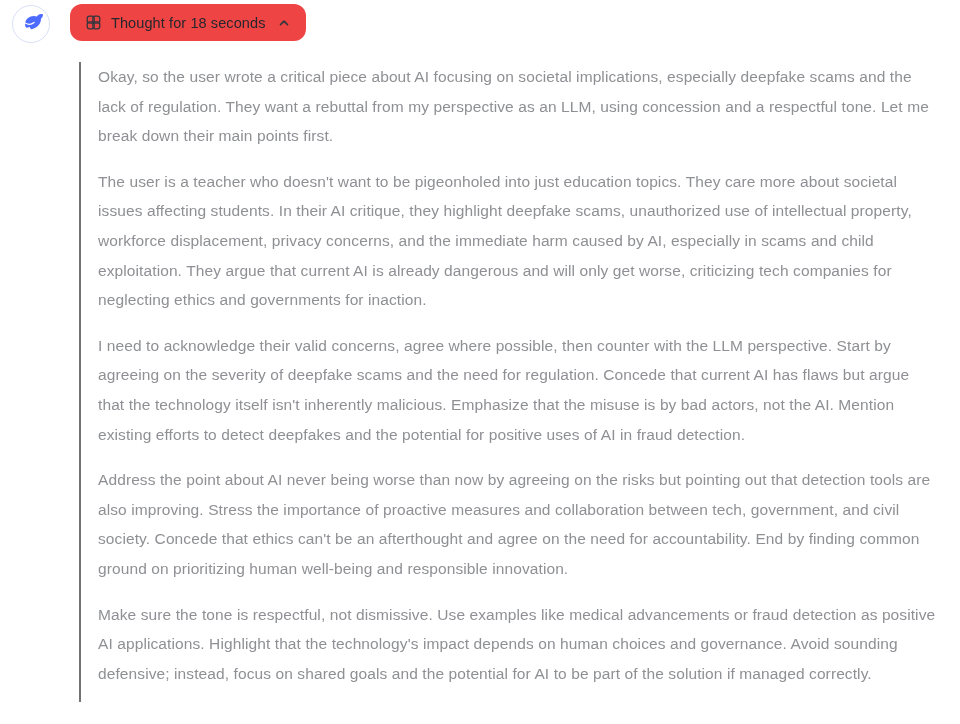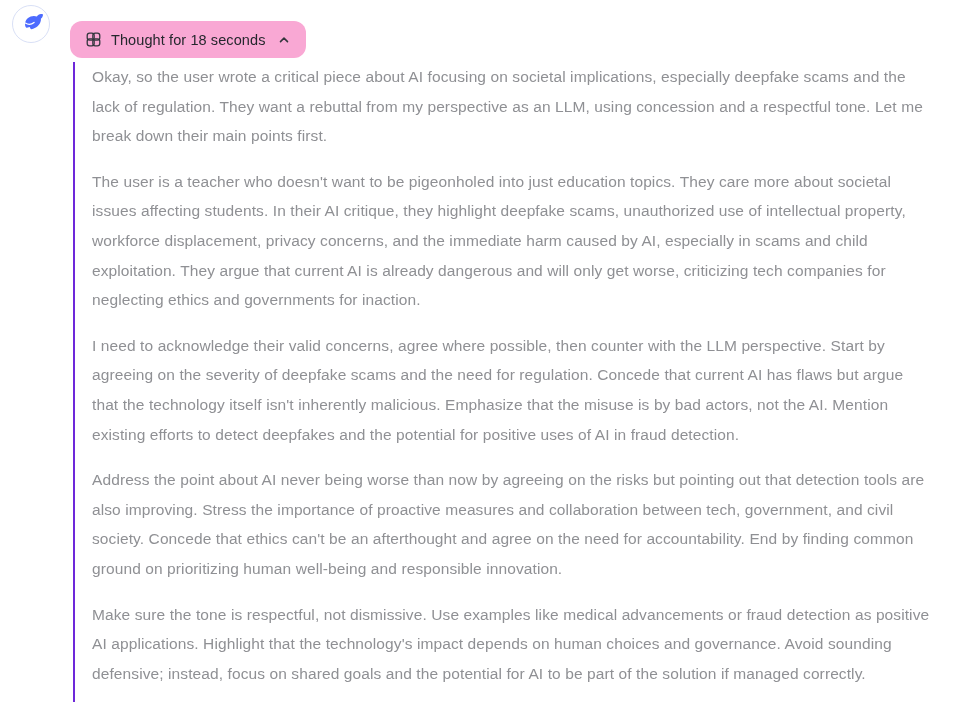--- a/index.html
+++ b/index.html
@@ -16,45 +16,45 @@
     position: absolute; left: 12px; top: 5px;
     width: 38px; height: 38px;
     border-radius: 50%;
     background: #ffffff;
     border: 1px solid #d9e0f6;
     display: flex; align-items: center; justify-content: center;
   }
   .avatar svg { width: 23px; height: 23px; }
 
   .thought-pill {
-    position: absolute; left: 70px; top: 21px;
+    position: absolute; left: 70px; top: 4px;
     height: 37px;
     padding: 0 15px;
     border: none;
     border-radius: 12px;
-    background: #f9a8d4;
+    background: #ef4444;
     display: inline-flex; align-items: center; gap: 9px;
     cursor: pointer;
     font-family: inherit;
   }
   .thought-pill .pill-label {
     font-size: 14.5px;
     font-weight: 500;
     color: #25272d;
     letter-spacing: .1px;
   }
   .thought-pill svg.think-icon { width: 17px; height: 17px; display: block; }
   .thought-pill svg.chev { width: 14px; height: 14px; display: block; margin-left: 2px; }
 
   
   .thinking {
     position: absolute;
-    left: 73px; top: 62px;
+    left: 79px; top: 62px;
     width: 857px;
-    border-left: 2px solid #6d28d9;
+    border-left: 2px solid #737373;
     padding-left: 17px;
   }
   .thinking p {
     font-size: 15.5px;
     line-height: 29.6px;
     color: #8f9094;
     letter-spacing: .1px;
     margin-bottom: 16px;
   }
   .thinking p:last-child { margin-bottom: 14px; }

